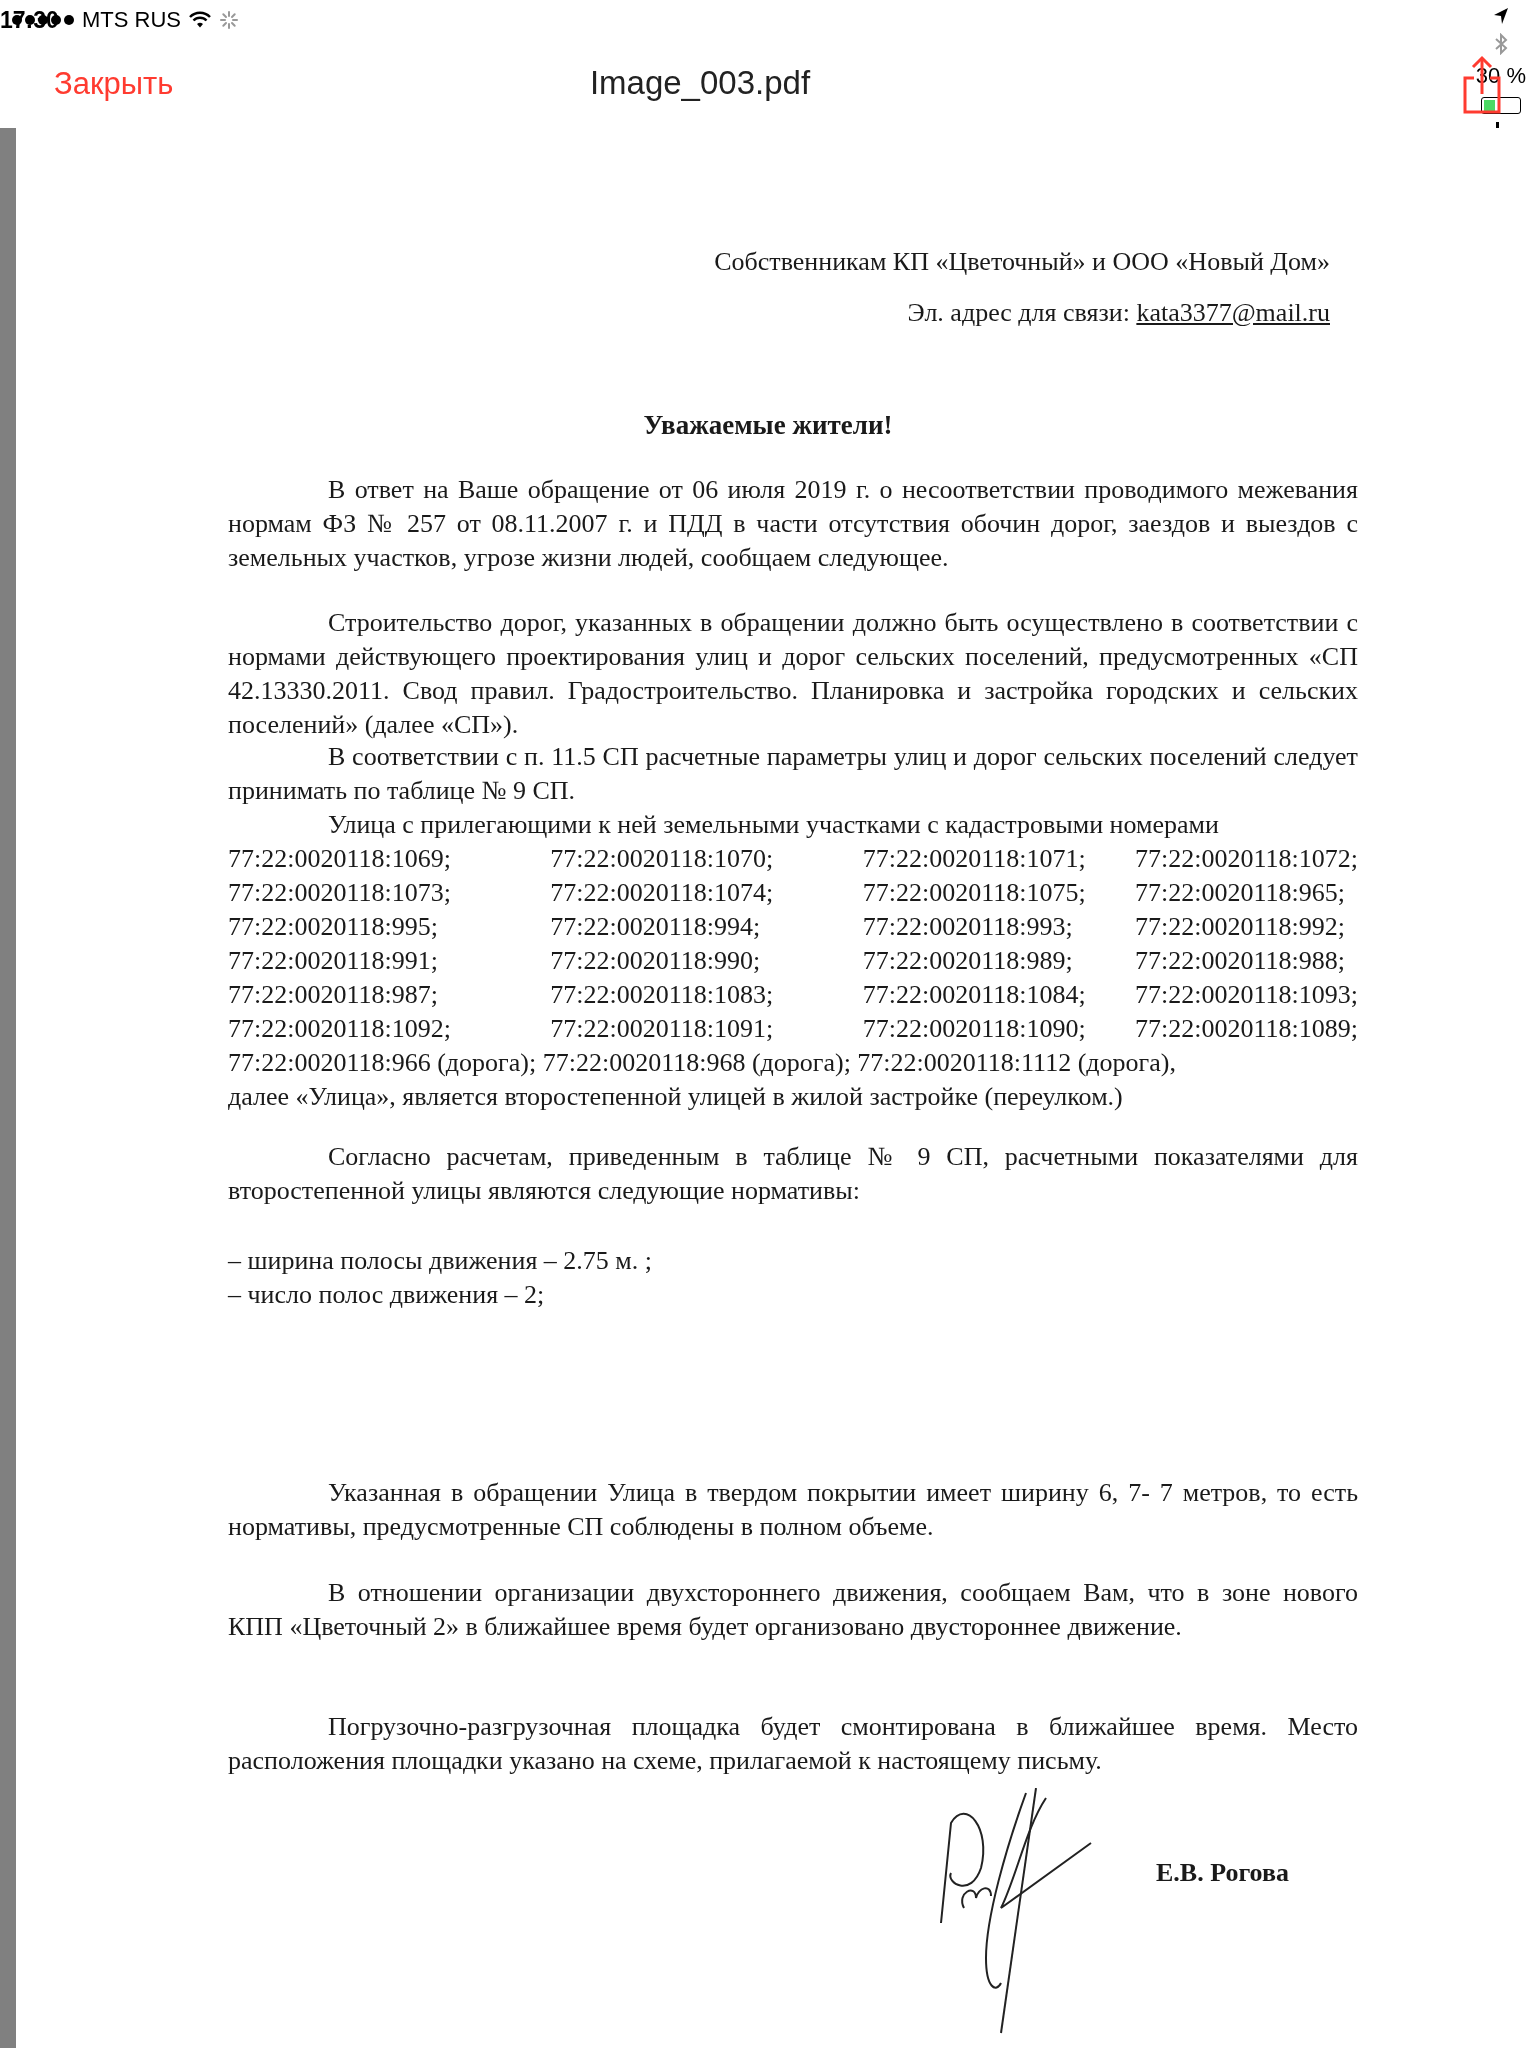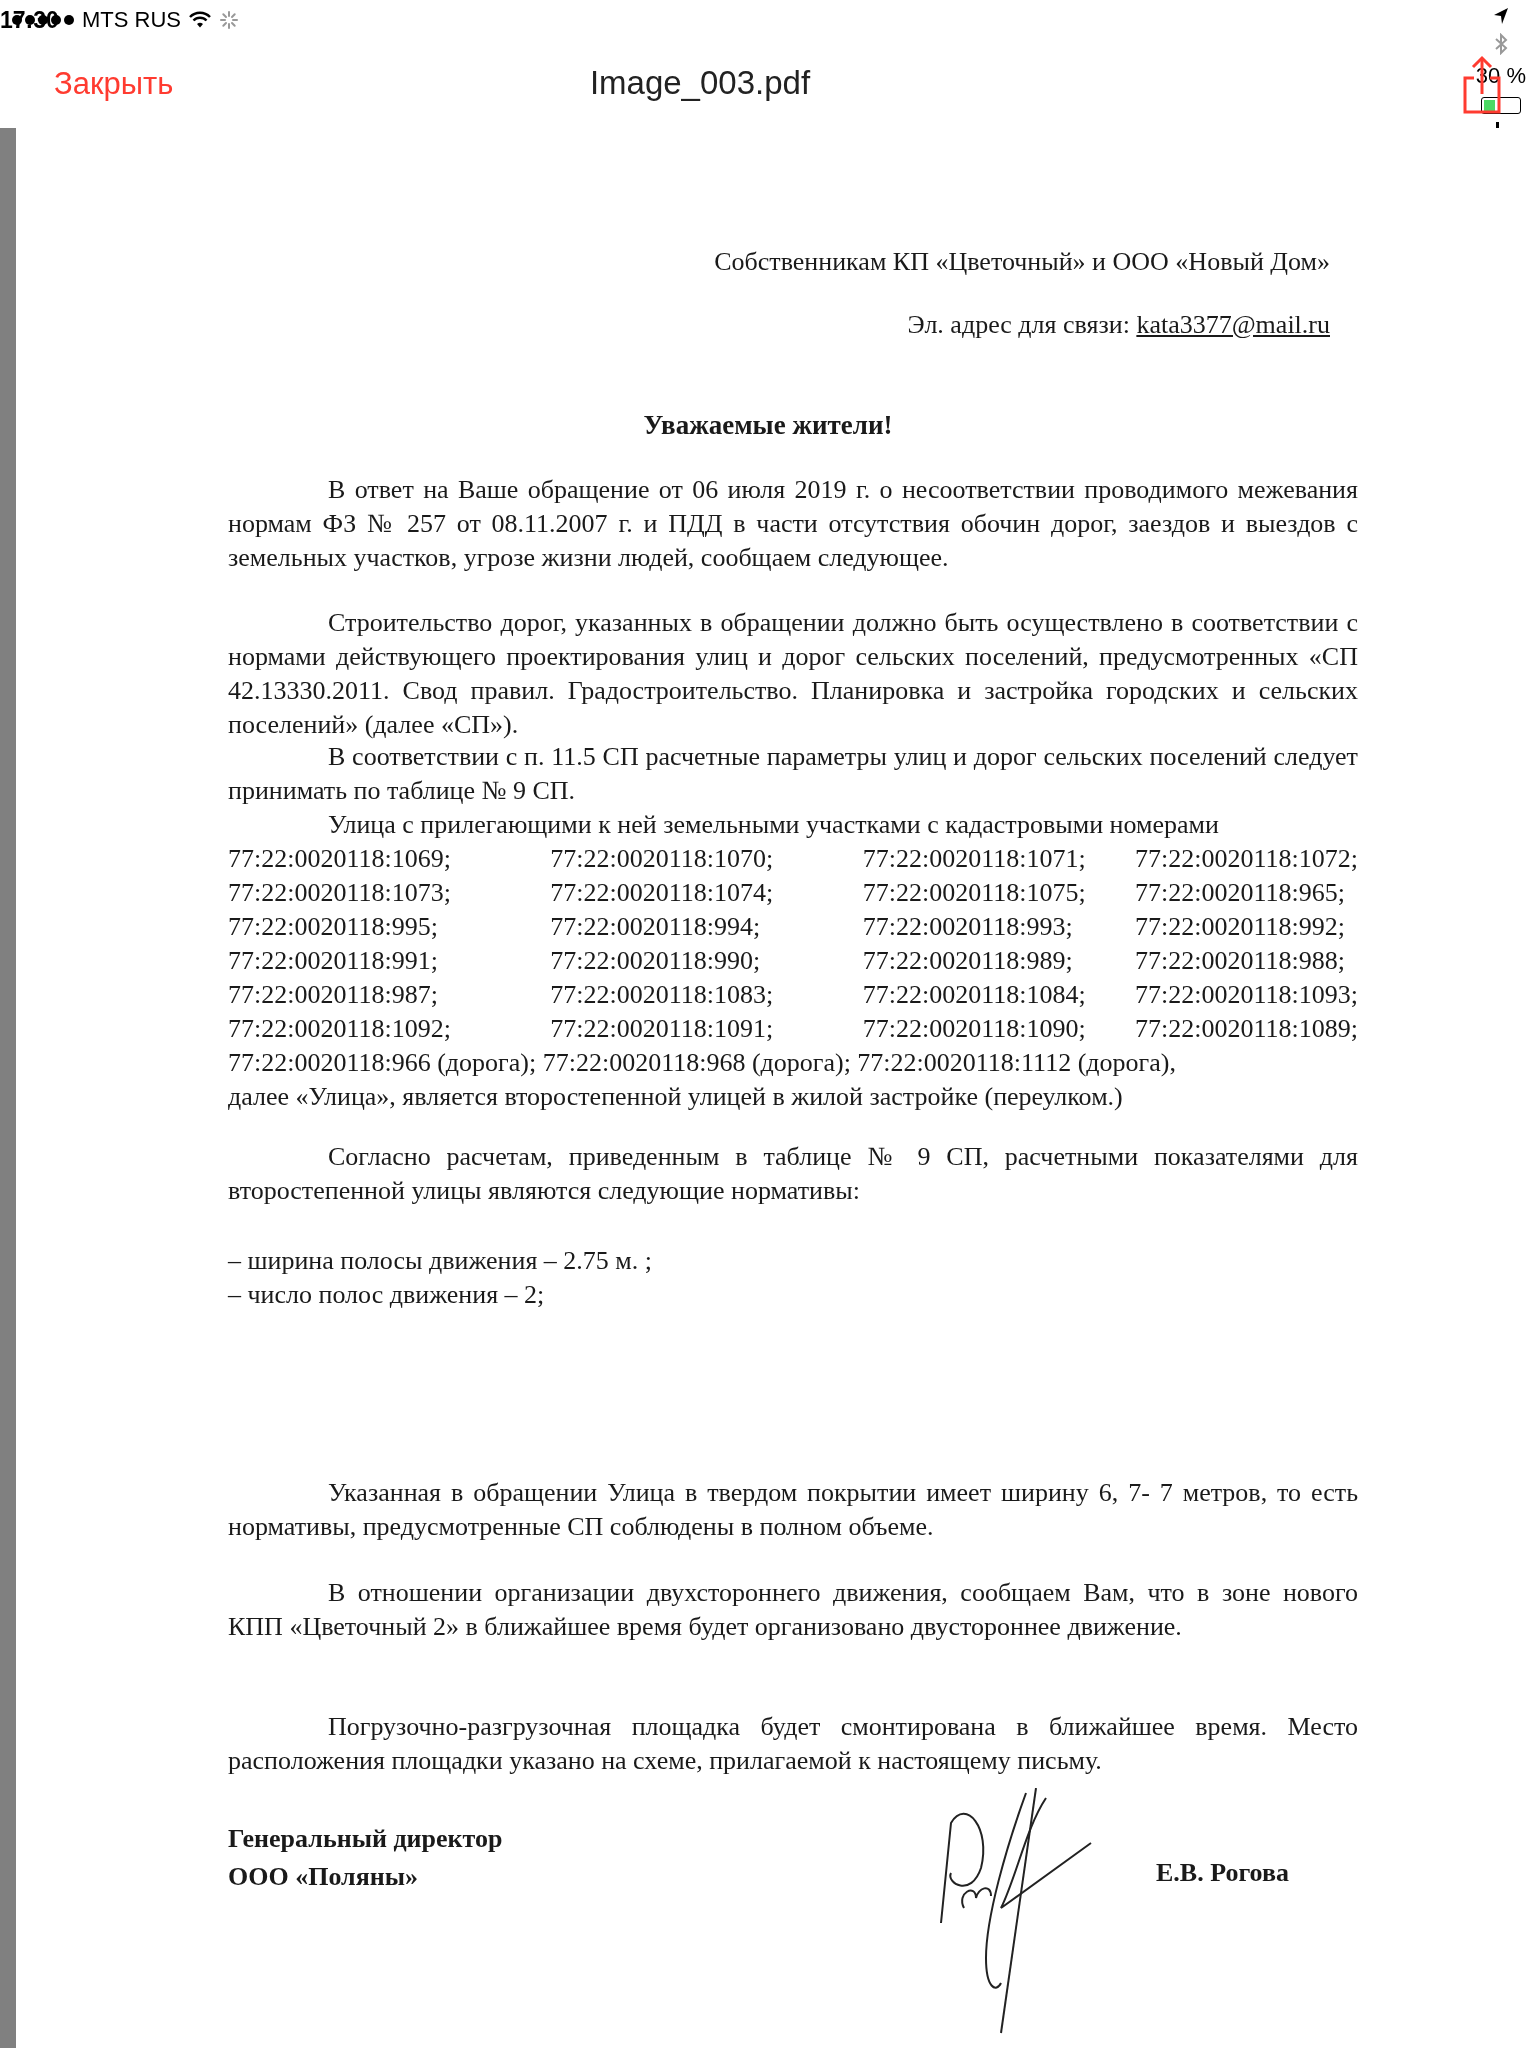--- a/index.html
+++ b/index.html
@@ -109,21 +109,21 @@
     <path d="M17 24 H8 V58 H42 V24 H33" stroke="#ff3b30" stroke-width="3" fill="none"></path>
     <line x1="25" y1="4" x2="25" y2="40" stroke="#ff3b30" stroke-width="3"></line>
     <path d="M16 13 L25 4 L34 13" stroke="#ff3b30" stroke-width="3" fill="none"></path>
   </svg>
 </div>
 
 <div class="viewer">
   <div class="page">
 
     <div class="doc addr" style="top:117px;">Собственникам КП «Цветочный» и ООО «Новый Дом»</div>
-    <div class="doc addr" style="top:180px;">
+    <div class="doc addr" style="top:168px;">
       <span>Эл. адрес для связи: </span><span class="email">kata3377@mail.ru</span>
     </div>
 
     <div class="doc heading" style="top:280px;">Уважаемые жители!</div>
 
     <div class="doc para indent" style="top:345px;">В ответ на Ваше обращение от 06 июля 2019 г. о несоответствии проводимого межевания нормам ФЗ № 257 от 08.11.2007 г. и ПДД в части отсутствия обочин дорог, заездов и выездов с земельных участков, угрозе жизни людей, сообщаем следующее.</div>
 
     <div class="doc para indent" style="top:478px;">Строительство дорог, указанных в обращении должно быть осуществлено в соответствии с  нормами действующего проектирования улиц и дорог сельских поселений, предусмотренных «СП 42.13330.2011. Свод правил. Градостроительство. Планировка и застройка городских и сельских поселений» (далее «СП»).</div>
 
     <div class="doc para indent" style="top:612px;">В соответствии с п. 11.5 СП расчетные параметры улиц и дорог сельских поселений следует принимать по таблице № 9 СП.</div>
@@ -167,24 +167,20 @@
       <div>– число полос движения – 2;</div>
     </div>
 
 
     <div class="doc para indent" style="top:1348px;">Указанная в обращении Улица в твердом покрытии имеет ширину 6, 7- 7 метров, то есть нормативы, предусмотренные СП соблюдены в полном объеме.</div>
 
     <div class="doc para indent" style="top:1448px;">В отношении организации двухстороннего движения, сообщаем Вам, что в зоне нового КПП «Цветочный 2» в ближайшее время будет организовано двустороннее движение.</div>
 
     <div class="doc para indent" style="top:1582px;">Погрузочно-разгрузочная площадка будет смонтирована в ближайшее время. Место расположения площадки указано на схеме, прилагаемой к настоящему письму.</div>
 
-    <div class="doc sig-block" style="top:1692px;">
-      <div>Генеральный директор</div>
-      <div>ООО «Поляны»</div>
-    </div>
 
     <svg class="signature" viewBox="0 0 190 260">
       <g stroke="#222" stroke-width="2" fill="none">
         <path d="M35 135 L45 35 C 60 10, 85 40, 75 80 C 65 110, 40 95, 45 85"></path>
         <path d="M58 120 C 50 105, 70 95, 70 110 C 72 100, 85 95, 85 108"></path>
         <path d="M120 5 C 100 60, 80 130, 80 170 C 80 200, 90 205, 95 195"></path>
         <path d="M130 0 L95 245"></path>
         <path d="M140 10 C 120 40, 110 90, 95 120 L185 55"></path>
       </g>
     </svg>

